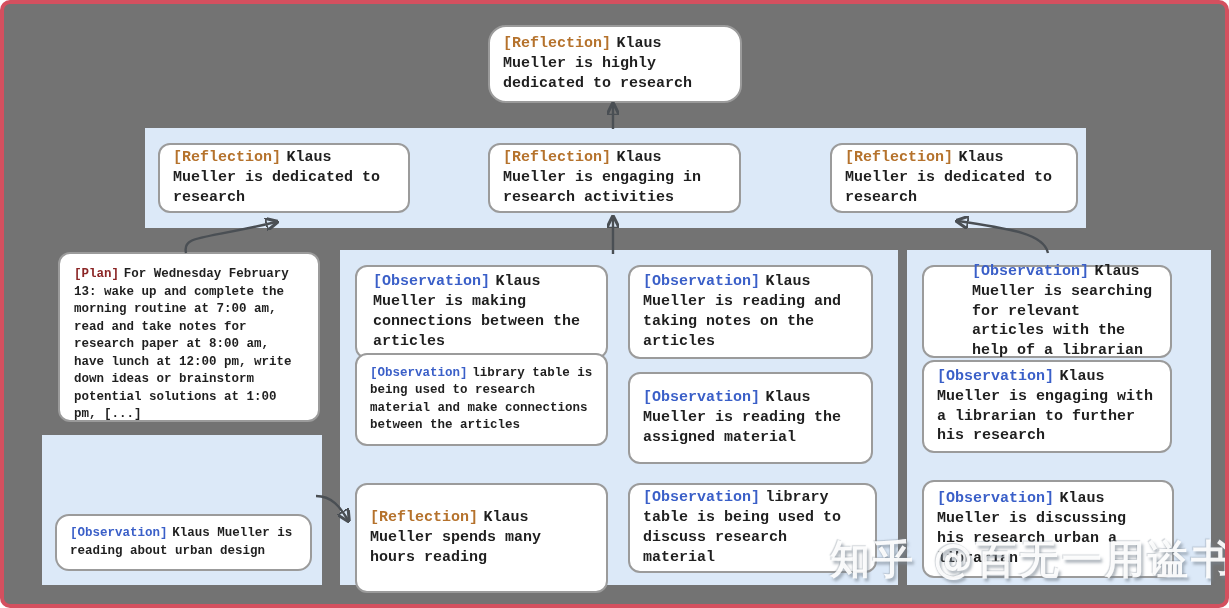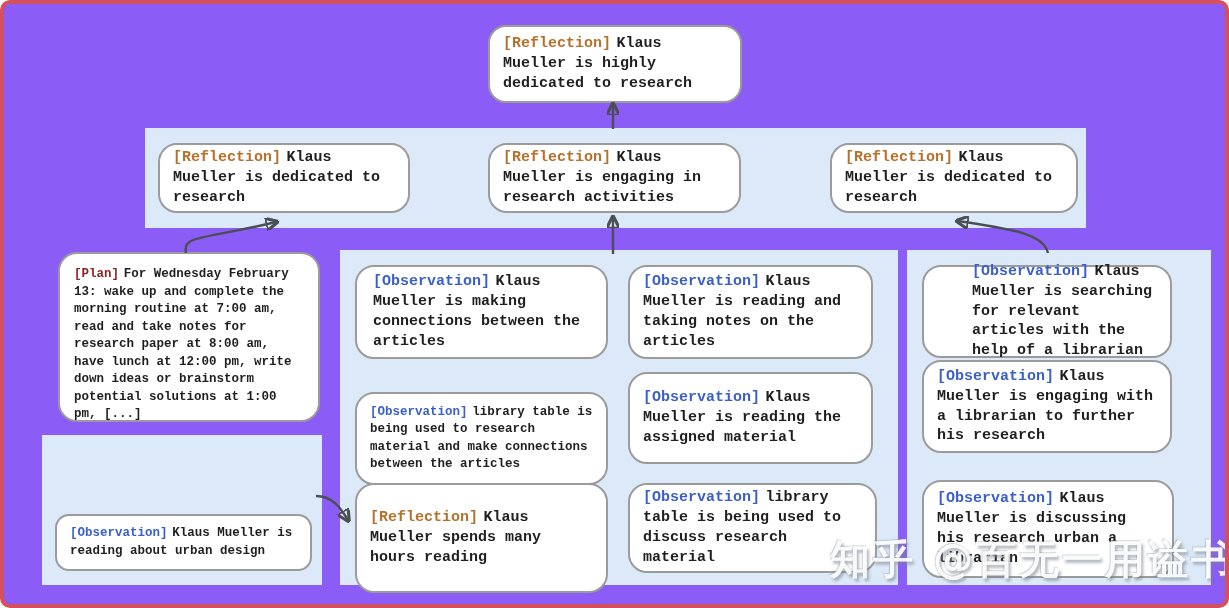--- a/index.html
+++ b/index.html
@@ -1,41 +1,41 @@
 <!DOCTYPE html>
 <html style="--frame: #d4505f; --band: #dce9f8; --box-border: #9b9b9b; --reflection-tag: #b5722c; --observation-tag: #3a5fc8; --plan-tag: #8b2525; --text: #1f1f1f; --arrow: #4a4f54;"><head>
 <meta charset="utf-8">
 <style>
   html,body{margin:0;padding:0;background:#ffffff;}
   .canvas{
     position:relative;
     width:1229px;height:608px;
     box-sizing:border-box;
-    background:#8b5cf6;
+    background:#737373;
     border:4px solid var(--frame,#d4505f);
     border-radius:10px;
     overflow:hidden;
     font-family:"Liberation Mono","DejaVu Sans Mono",monospace;
   }
   .band{
     position:absolute;
     background:var(--band,#dce9f8);
     z-index:1;
   }
   #band-l2   {left:141px;top:124px;width:941px;height:100px;}
   #band-left {left:38px; top:431px;width:280px;height:150px;}
   #band-mid  {left:336px;top:246px;width:558px;height:335px;}
   #band-right{left:903px;top:246px;width:304px;height:335px;}
 
   .node{
     position:absolute;
     box-sizing:border-box;
     background:#ffffff;
     border:2.5px solid var(--box-border,#9b9b9b);
-    border-radius:19px;
+    border-radius:12px;
     z-index:2;
     display:flex;
     align-items:center;
     padding:8px 13px;
     color:var(--text,#1f1f1f);
     font-weight:700;
     font-size:15px;
     line-height:1.32;
     letter-spacing:0;
   }
@@ -46,21 +46,21 @@
   .tag-plan{color:var(--plan-tag,#8b2525);}
 
   #n-root {left:484px;top:21px; width:254px;height:78px;border-radius:18px;}
   #n-l2a  {left:154px;top:139px;width:252px;height:70px;}
   #n-l2b  {left:484px;top:139px;width:253px;height:70px;}
   #n-l2c  {left:826px;top:139px;width:248px;height:70px;}
   #n-plan {left:54px; top:248px;width:262px;height:170px;align-items:flex-start;padding:12px 14px;}
   #n-left1{left:51px; top:448px;width:257px;height:56px;border-radius:14px;}
   #n-left2{left:51px; top:510px;width:257px;height:57px;border-radius:14px;}
   #n-midA1{left:351px;top:261px;width:253px;height:94px;padding-left:16px;}
-  #n-midA2{left:351px;top:388px;width:253px;height:93px;}
+  #n-midA2{left:351px;top:349px;width:253px;height:93px;}
   #n-midA3{left:351px;top:479px;width:253px;height:110px;}
   #n-midB1{left:624px;top:261px;width:245px;height:94px;}
   #n-midB2{left:624px;top:368px;width:245px;height:92px;}
   #n-midB3{left:624px;top:479px;width:249px;height:90px;}
   #n-right1{left:918px;top:261px;width:250px;height:93px;padding-left:48px;}
   #n-right2{left:918px;top:356px;width:250px;height:93px;}
   #n-right3{left:918px;top:476px;width:252px;height:98px;}
 
   #edges{
     position:absolute;left:0;top:0;width:1221px;height:600px;

